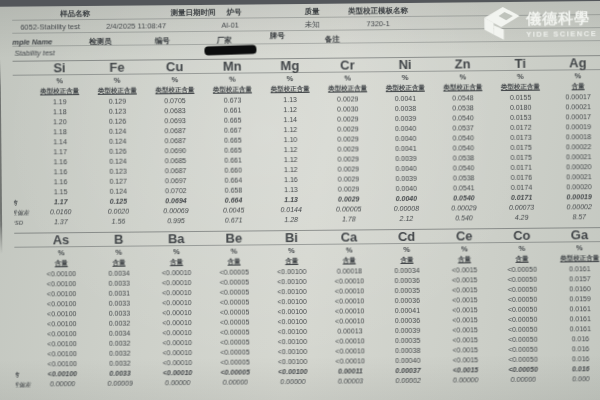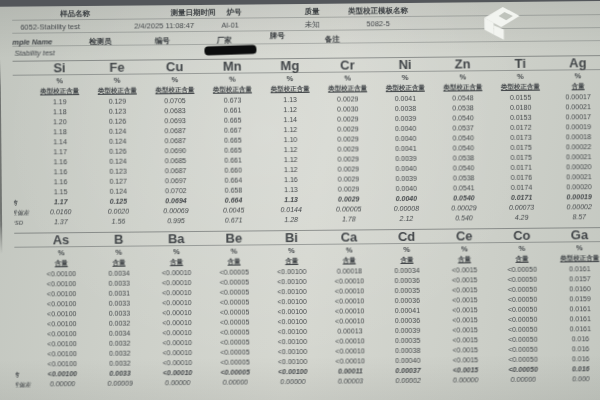--- a/index.html
+++ b/index.html
@@ -55,24 +55,24 @@
       <div class="hline" style="top:34px"></div>
       <div class="hline" style="top:47px"></div>
 
       <span class="m-label" style="left:63px;top:11px">样品名称</span>
       <span class="m-label" style="left:181px;top:11px">测量日期时间</span>
       <span class="m-label" style="left:222px;top:11px">炉号</span>
       <span class="m-label" style="left:300px;top:11px">质量</span>
       <span class="m-label" style="left:366px;top:11px">类型校正模板名称</span>
 
       <span class="m-value" style="left:38px;top:24px">6052-Stability test</span>
-      <span class="m-value" style="left:152px;top:24px">2/4/2025 11:08:47</span>
+      <span class="m-value" style="left:124px;top:24px">2/4/2025 11:08:47</span>
       <span class="m-value" style="left:218px;top:24px">Al-01</span>
       <span class="m-value" style="left:300px;top:24px">未知</span>
-      <span class="m-value" style="left:366px;top:24px">5082-5</span>
+      <span class="m-value" style="left:366px;top:24px">7320-1</span>
 
       <span class="m-label m-left" style="left:0px;top:39px">mple Name</span>
       <span class="m-label" style="left:88px;top:39px">检测员</span>
       <span class="m-label" style="left:150px;top:39px">编号</span>
       <span class="m-label" style="left:212px;top:39px">厂家</span>
       <span class="m-label" style="left:265px;top:35px">牌号</span>
       <span class="m-label" style="left:320px;top:39px">备注</span>
 
       <span class="m-value m-left" style="left:2px;top:50px">Stability test</span>
       <div class="redact"></div>
@@ -428,15 +428,19 @@
 
     <div class="logo">
       <span>
         <svg width="42" height="40" viewBox="0 0 50 46">
           <path d="M5 18 L27 5 L47 16 L25 29 Z" fill="#f2f4f0"></path>
           <path d="M29 11 L39 16 L31 21 L22 16 Z" fill="#bfc3bc"></path>
           <path d="M5 18 L5 32 L16 38 L16 24 Z" fill="#f2f4f0"></path>
           <path d="M16 27 L16 38 L28 44 L28 32 Z" fill="#f2f4f0"></path>
         </svg>
       </span>
+      <span class="logo-text">
+        <span class="logo-cn">儀德科學</span>
+        <span class="logo-en">YIDE SCIENCE</span>
+      </span>
     </div>
   </div>
 </div>
 
 </body></html>

